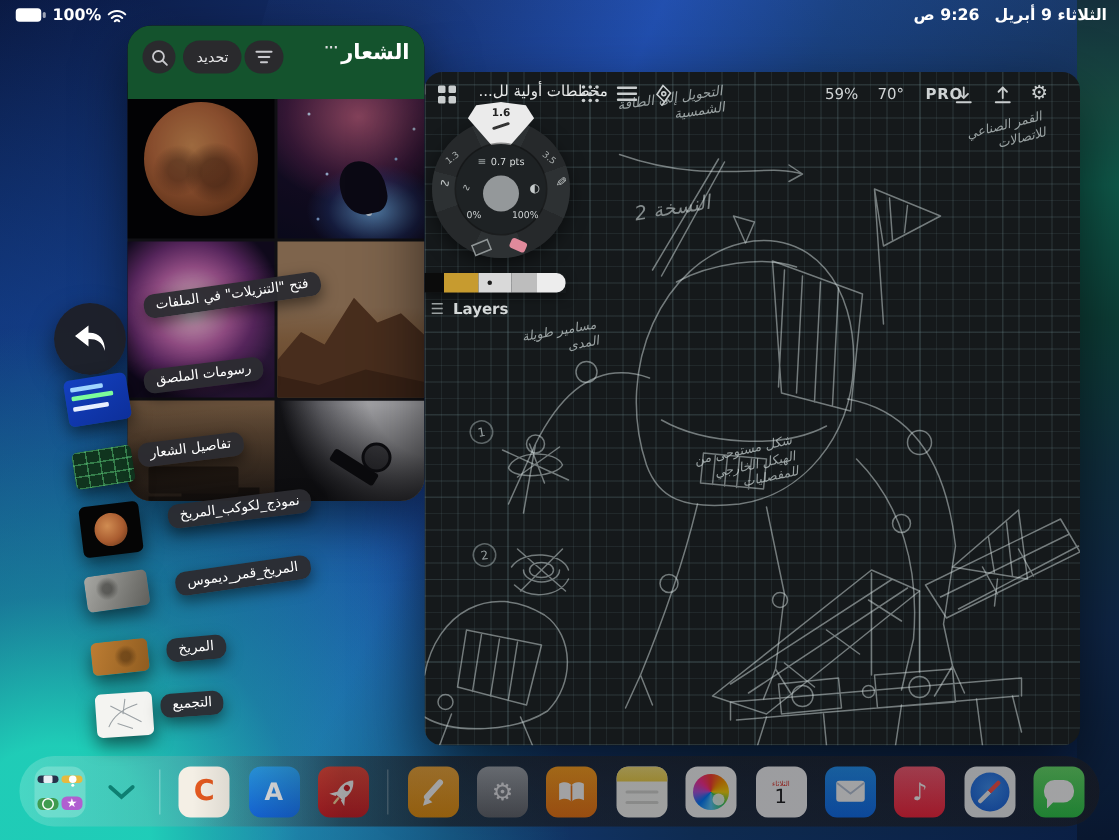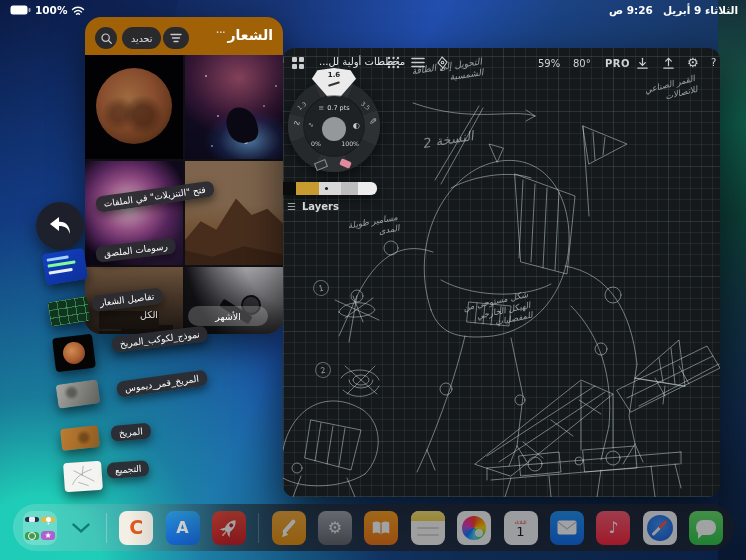--- a/index.html
+++ b/index.html
@@ -13,21 +13,21 @@
   .wall-right{position:absolute;left:718px;top:0;width:28px;height:560px;
     background:linear-gradient(180deg,#15303c 0%,#174b42 12%,#0f5a4b 22%,#0d3f38 38%,#10303f 55%,#0f2647 75%,#0b1d38 92%,#0a1830 100%);}
   
   .status{position:absolute;top:2px;left:0;right:0;height:18px;color:#fff;font-size:10.5px;font-weight:600;}
   .st-left{position:absolute;left:10px;top:2px;display:flex;align-items:center;gap:4px;}
   .st-right{position:absolute;right:8px;top:2px;display:flex;align-items:center;gap:10px;}
   
   .win{position:absolute;border-radius:14px;overflow:hidden;}
   
   .photos{left:85px;top:17px;width:198px;height:317px;background:#141416;box-shadow:0 14px 34px rgba(0,0,0,.5);border-radius:16px;}
-  .ph-header{position:absolute;left:0;top:0;right:0;height:38px;background:#a16207;z-index:4;}
+  .ph-header{position:absolute;left:0;top:0;right:0;height:49px;background:#14532d;z-index:4;}
   .ph-title{position:absolute;right:10px;top:10px;color:#fff;font-size:14px;font-weight:700;}
   .ph-more{position:absolute;right:58px;top:8px;color:#dcdcde;font-size:13px;letter-spacing:-1px;}
   .ph-circle{position:absolute;width:22px;height:22px;border-radius:50%;background:#2a2a2d;top:10px;display:flex;align-items:center;justify-content:center;}
   .ph-pill{position:absolute;height:22px;border-radius:11px;background:#2a2a2d;top:10px;display:flex;align-items:center;justify-content:center;color:#e4e4e6;font-size:9.5px;padding:0 9px;}
   .ph-grid{position:absolute;left:0;top:38px;right:0;bottom:0;}
   .cell{position:absolute;overflow:hidden;}
   .c-r1c1{left:0;top:0;width:98px;height:104px;background:#000;}
   .globe{position:absolute;left:11px;top:13px;width:76px;height:76px;border-radius:50%;
     background:radial-gradient(circle at 42% 38%, #d18c50 0%, #b46538 42%, #8a4a24 68%, #5a2d14 90%, #40200e 100%);}
   .globe::after{content:"";position:absolute;inset:0;border-radius:50%;
@@ -75,21 +75,21 @@
   .ann-version{left:140px;top:84px;transform:rotate(-9deg);font-size:13px;opacity:.6;}
   .ann-pins{left:44px;top:170px;width:72px;transform:rotate(-10deg);}
   .ann-inspired{left:178px;top:248px;width:70px;transform:rotate(-12deg);}
   .marker{position:absolute;z-index:2;width:14px;height:14px;border:1px solid rgba(210,224,224,.55);border-radius:50%;
     color:#ccd6d6;opacity:.7;font-size:8px;display:flex;align-items:center;justify-content:center;transform:rotate(-10deg);}
   .mk1{left:30px;top:232px;} .mk2{left:32px;top:314px;}
   .cw-toolbar{position:absolute;left:0;top:0;right:0;height:30px;z-index:5;}
   .tb{position:absolute;display:flex;align-items:center;justify-content:center;color:#c9cdce;}
   .tb-title{left:36px;top:8px;font-size:10px;color:#e6e8e8;direction:rtl;}
   .tb-sep{left:28px;top:8px;width:1px;height:15px;background:rgba(255,255,255,.18);}
-  .tb-text{font-size:10px;color:#cfd3d4;}
+  .tb-text{font-size:10px;color:#cfd3d4;padding-left:12px;}
   .tb-pro{font-weight:700;letter-spacing:.5px;}
   
   .wheel{position:absolute;left:5px;top:20px;width:92px;height:104px;z-index:6;}
   .ring{position:absolute;left:0;top:12px;width:92px;height:92px;border-radius:50%;
     background:conic-gradient(from -25deg,#2d3133 0 50deg,#26292b 50deg 95deg,#2d3133 95deg 140deg,#26292b 140deg 185deg,#2d3133 185deg 230deg,#26292b 230deg 275deg,#2d3133 275deg 310deg,#26292b 310deg 360deg);
     box-shadow:0 4px 12px rgba(0,0,0,.5);}
   .wedge{position:absolute;left:23px;top:0;width:46px;height:36px;background:#ebebeb;z-index:2;
     clip-path:polygon(50% 100%,2% 30%,14% 6%,50% 0,86% 6%,98% 30%);display:flex;flex-direction:column;align-items:center;}
   .wedge .sz{font-size:7px;font-weight:700;color:#222;margin-top:3px;}
   .wedge .pencil{width:16px;height:10px;position:relative;}
@@ -251,24 +251,20 @@
             <g stroke="#c9c9ce" stroke-width="1.4" stroke-linecap="round">
               <path d="M1,1.5 h10"></path>
               <path d="M2.5,5 h7"></path>
               <path d="M4,8.5 h4"></path>
             </g>
           </svg>
       </div>
       <div class="ph-more">···</div>
       <div class="ph-title" dir="rtl">الشعار</div>
     </div>
-    <div class="ph-tabs">
-      <span class="tab-all" dir="rtl">الكل</span>
-      <span class="tab-months" dir="rtl">الأشهر</span>
-    </div>
   </div>
 
   <div class="win concepts">
     <svg class="sketch-svg" width="437" height="449" viewBox="0 0 437 449">
       <g stroke="#d9e4e4" stroke-opacity="0.48" fill="none" stroke-width="1" stroke-linecap="round" stroke-linejoin="round">
         <path d="M196,58 L152,132 M200,60 L158,136"></path>
         <path d="M148,262 C126,196 160,126 212,114 C258,104 288,142 286,196 C284,244 252,282 210,288 C172,292 156,284 148,262 Z"></path>
         <path d="M168,140 C190,128 226,122 248,130 M158,232 C186,248 238,252 268,236"></path>
         <path d="M232,126 L292,148 L284,226 L238,214 Z M240,132 L236,210 M252,136 L248,214 M264,140 L260,220 M276,144 L272,222"></path>
         <path d="M300,78 L306,168 M300,78 L344,96 L306,116 Z M310,84 L312,112 M322,89 L320,107"></path>
@@ -351,21 +347,21 @@
       <div class="tb" style="left:152px;top:8px;">
         <svg width="14" height="15" viewBox="0 0 14 15">
             <g stroke="#c9cdce" stroke-width="1.1" fill="none">
               <path d="M7,1 L12,6 L8,12 L3,7 Z"></path>
               <circle cx="7.5" cy="6.5" r="1.3"></circle>
               <path d="M8,12 L6,14.5"></path>
             </g>
           </svg>
       </div>
       <div class="tb tb-text" style="left:255px;top:10px;">59%</div>
-      <div class="tb tb-text" style="left:290px;top:10px;">80°</div>
+      <div class="tb tb-text" style="left:290px;top:10px;">70°</div>
       <div class="tb tb-text tb-pro" style="left:322px;top:10px;">PRO</div>
       <div class="tb" style="left:352px;top:8px;">
         <svg width="15" height="15" viewBox="0 0 16 16">
             <g stroke="#c9cdce" stroke-width="1.3" fill="none" stroke-linecap="round">
               <path d="M8,2.5 v7"></path>
               <path d="M5,7 L8,10 L11,7"></path>
               <path d="M3,13 h10"></path>
             </g>
           </svg>
       </div>

